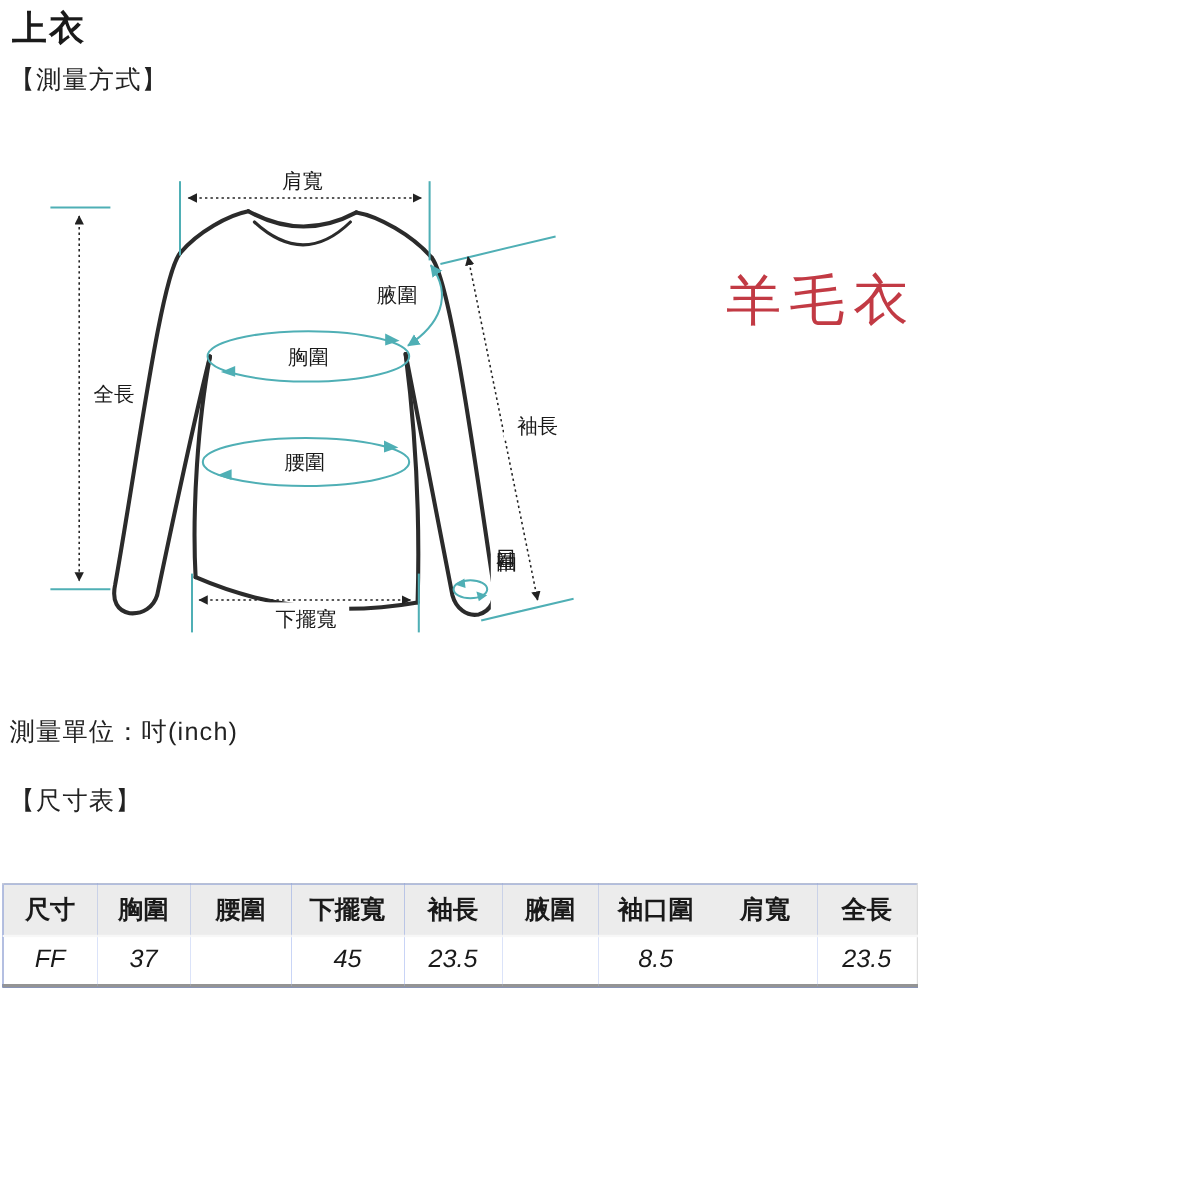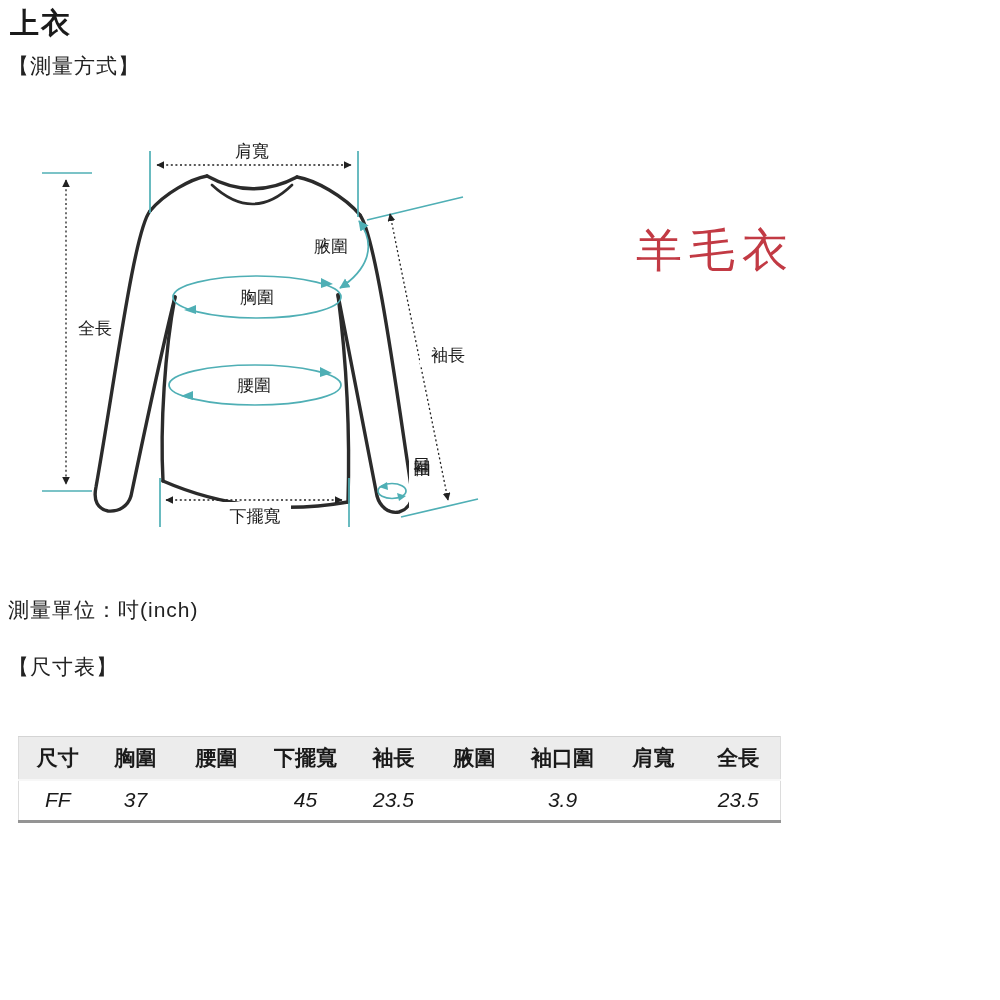--- a/index.html
+++ b/index.html
@@ -28,35 +28,35 @@
   }
   .disclaimer {
     position: absolute; left: 8px; top: 680px;
     font-size: 21px; color: #222; letter-spacing: 1px;
   }
   .diagram-wrap {
     position: absolute; left: 35px; top: 135px;
     width: 480px; height: 420px;
   }
   .product-label-red {
-    position: absolute; left: 636px; top: 220px;
+    position: absolute; left: 605px; top: 220px;
     font-family: "DejaVu Serif", serif;
     font-size: 46px; letter-spacing: 7px;
   }
   svg text {
     font-family: "Liberation Sans", sans-serif;
     font-size: 17px; fill: #1a1a1a;
   }
   .vtext {
     writing-mode: vertical-rl;
     text-orientation: upright;
     letter-spacing: 1px;
   }
   table.size-table {
-    position: absolute; left: 18px; top: 736px;
+    position: absolute; left: 2px; top: 736px;
     width: 762px; table-layout: fixed;
     border-collapse: collapse; background: #1d4ed8;
     border-top: 1px solid #d4d4d4;
     border-left: 1px solid #dcdcdc;
     border-right: 1px solid #dcdcdc;
     border-bottom: 3px solid #949494;
   }
   table.size-table thead tr { background: #ececec; height: 43px; }
   table.size-table tbody tr { height: 42px; background: #ffffff; }
   table.size-table th {
@@ -191,20 +191,20 @@
       </tr>
     </thead>
     <tbody>
       <tr>
         <td>FF</td>
         <td>37</td>
         <td></td>
         <td>45</td>
         <td>23.5</td>
         <td></td>
-        <td>3.9</td>
+        <td>8.5</td>
         <td></td>
         <td>23.5</td>
       </tr>
     </tbody>
   </table>
 
 </div>
 
 </body></html>

